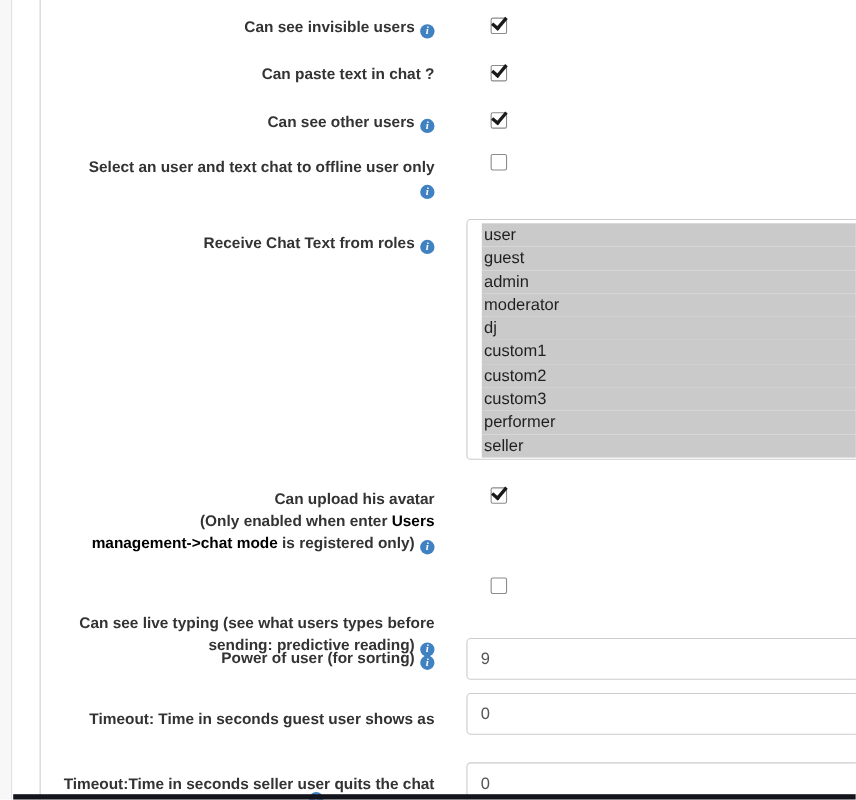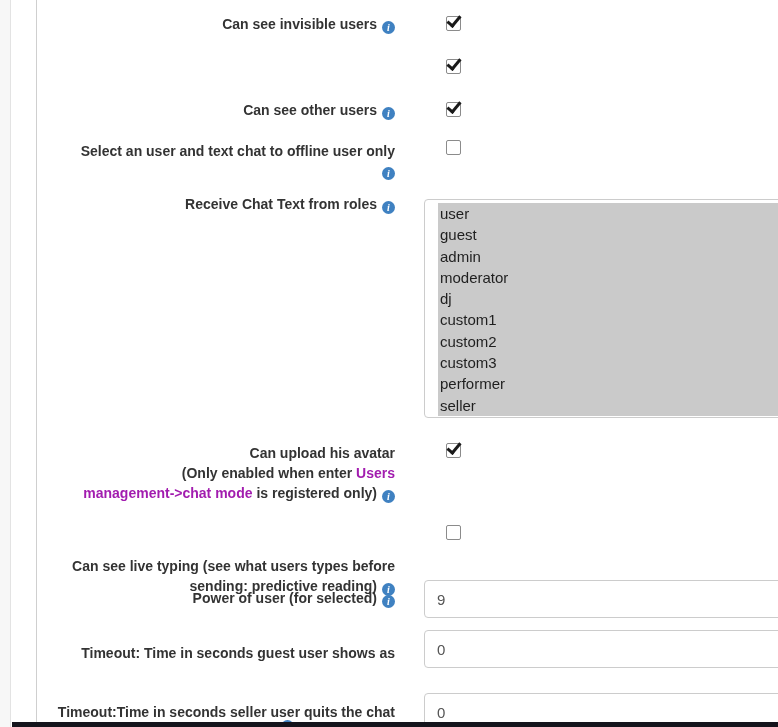--- a/index.html
+++ b/index.html
@@ -26,21 +26,21 @@
     background: #14141c; z-index: 20;
   }
 
   
   .lbl {
     position: absolute; right: 383px; text-align: right;
     font-size: 14px; font-weight: bold; color: #333333;
     line-height: 16px; white-space: nowrap;
   }
   .lbl .ln { display: block; line-height: 20px; white-space: nowrap; }
-  a.inline-link { color: #a21caf; text-decoration: none; font-weight: bold; }
+  a.inline-link { color: #000000; text-decoration: none; font-weight: bold; }
 
   
   .info {
     display: inline-block; width: 13px; height: 13px; border-radius: 50%;
     background: #3f81c1; color: #ffffff; text-align: center;
     font-family: "Liberation Serif", serif; font-style: italic; font-weight: bold;
     font-size: 10px; line-height: 13px; vertical-align: -2px; margin-left: 5px;
   }
   .info-floating { position: absolute; z-index: 1; margin-left: 0; }
 
@@ -80,30 +80,31 @@
 <body>
 
 <div class="stage">
 
   <div class="left-band"></div>
   <div class="panel-divider"></div>
 
   <div class="lbl" style="top:16px"><span>Can see invisible users</span><span class="info">i</span></div>
   <div class="cb" style="top:16px" data-checked="true"></div>
 
+  <div class="lbl" style="top:59px"><span>Can paste text in chat ?</span></div>
   <div class="cb" style="top:59px" data-checked="true"></div>
 
   <div class="lbl" style="top:102px"><span>Can see other users</span><span class="info">i</span></div>
   <div class="cb" style="top:102px" data-checked="true"></div>
 
   <div class="lbl" style="top:143px"><span>Select an user and text chat to offline user only</span></div>
   <div class="lbl" style="top:162px"><span class="info" style="margin-left:0">i</span></div>
   <div class="cb" style="top:140px" data-checked="false"></div>
 
-  <div class="lbl" style="top:196px"><span>Receive Chat Text from roles</span><span class="info">i</span></div>
+  <div class="lbl" style="top:212px"><span>Receive Chat Text from roles</span><span class="info">i</span></div>
   <div class="listbox">
     <div class="opt">user</div>
     <div class="opt">guest</div>
     <div class="opt">admin</div>
     <div class="opt">moderator</div>
     <div class="opt">dj</div>
     <div class="opt">custom1</div>
     <div class="opt">custom2</div>
     <div class="opt">custom3</div>
     <div class="opt">performer</div>
@@ -116,21 +117,21 @@
     <span class="ln"><a class="inline-link" href="#">management-&gt;chat mode</a><span> is registered only)</span><span class="info">i</span></span>
   </div>
   <div class="cb" style="top:443px" data-checked="true"></div>
 
   <div class="lbl" style="top:556px">
     <span class="ln"><span>Can see live typing (see what users types before</span></span>
     <span class="ln"><span>sending: predictive reading)</span><span class="info">i</span></span>
   </div>
   <div class="cb" style="top:525px" data-checked="false"></div>
 
-  <div class="lbl" style="top:590px"><span>Power of user (for selected)</span><span class="info">i</span></div>
+  <div class="lbl" style="top:590px"><span>Power of user (for sorting)</span><span class="info">i</span></div>
   <input class="txt" style="top: 580px;" type="text" value="9">
 
   <div class="lbl" style="top:643px">
     <span class="ln" style="line-height:21px"><span>Timeout: Time in seconds guest user shows as</span></span>
   </div>
   <input class="txt" style="top: 630px;" type="text" value="0">
 
   <div class="lbl" style="top:704px"><span>Timeout:Time in seconds seller user quits the chat</span></div>
   <span class="info info-floating" style="left:281px; top:720px">i</span>
   <input class="txt" style="top: 693px;" type="text" value="0">

